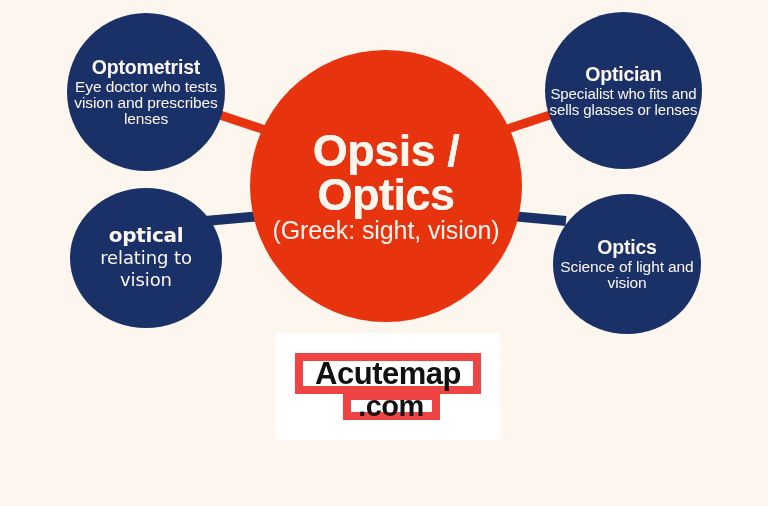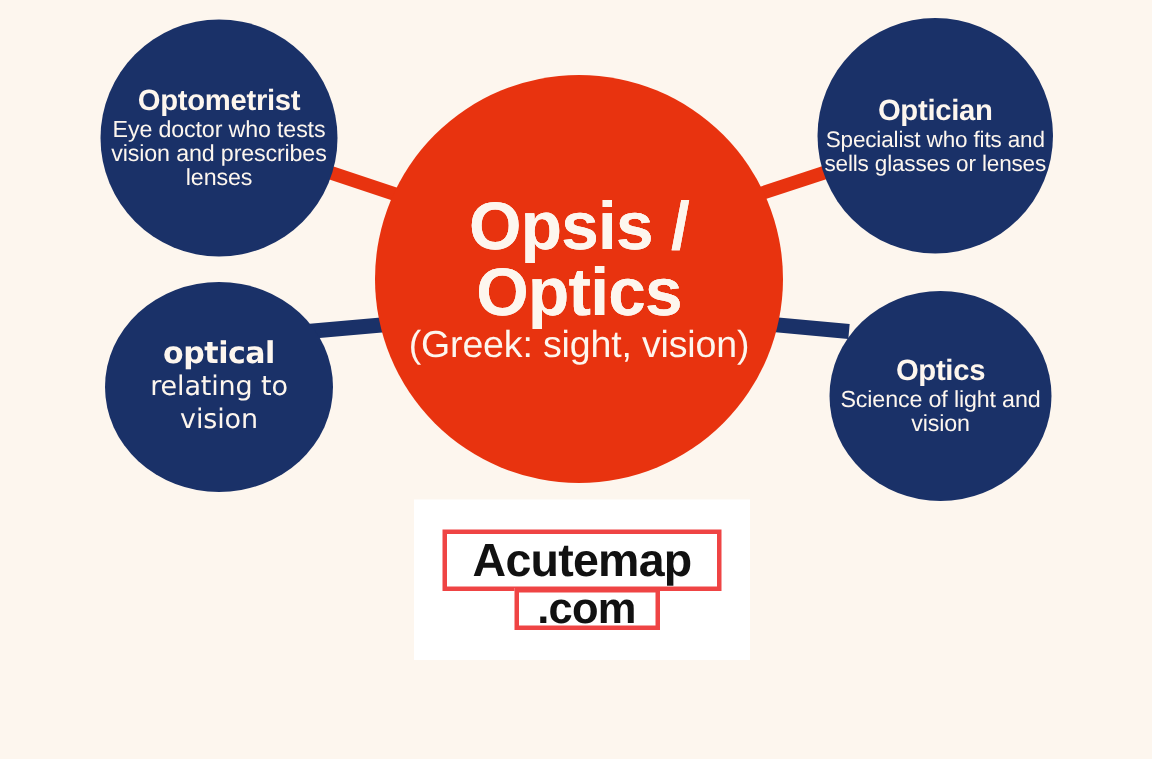--- a/index.html
+++ b/index.html
@@ -126,21 +126,21 @@
     width: 224px;
     height: 107px;
     background: #ffffff;
     z-index: 3;
     display: flex;
     flex-direction: column;
     align-items: center;
     justify-content: center;
   }
   .logo-box {
-    border: 3px solid #ef4444;
+    border: 8px solid #ef4444;
     background: #ffffff;
     color: #111111;
     font-weight: bold;
     font-family: "Liberation Sans", sans-serif;
     display: flex;
     align-items: center;
     justify-content: center;
     box-sizing: border-box;
   }
   #logo-top {

